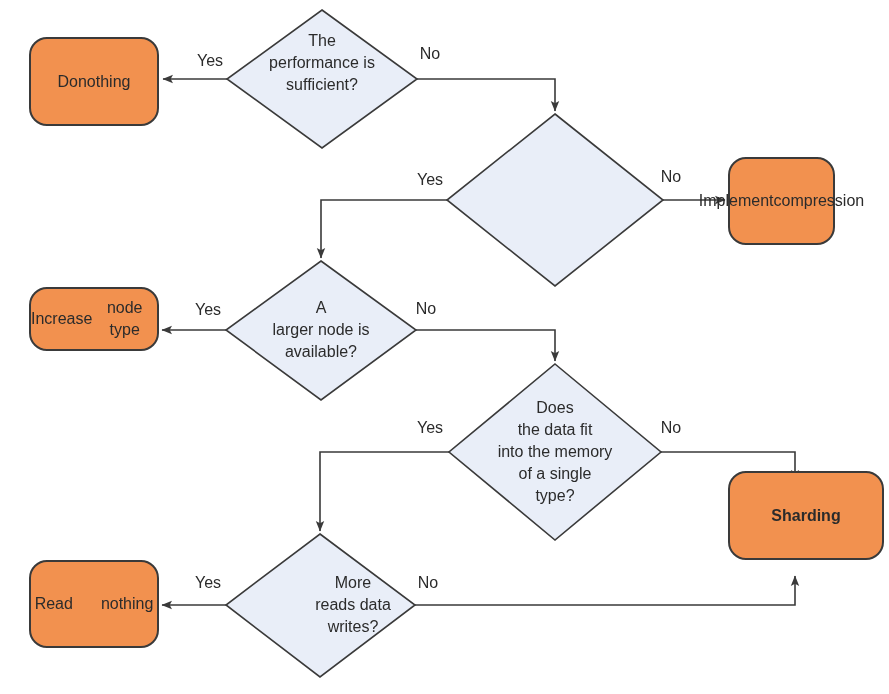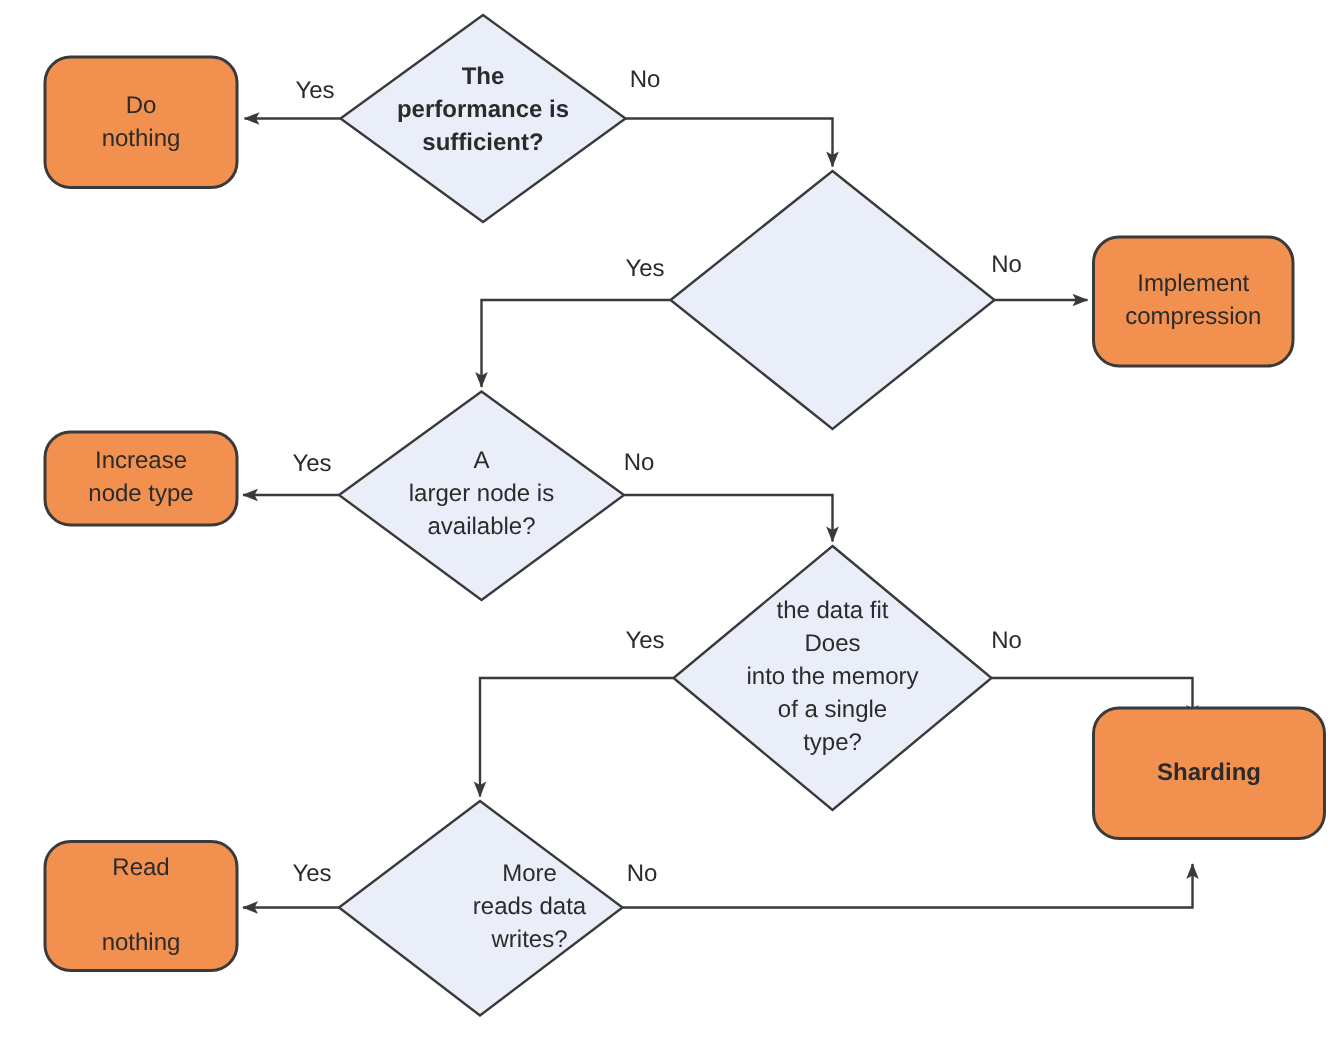--- a/index.html
+++ b/index.html
@@ -36,21 +36,21 @@
     stroke: var(--stroke);
     stroke-width: 1.6;
   }
   .arrowhead { fill: var(--stroke); }
   .action {
     position: absolute;
     background: var(--action-fill);
     border: 2px solid var(--stroke);
     border-radius: 18px;
     display: flex;
-    flex-direction: column;
+    flex-direction: row;
     align-items: center;
     justify-content: center;
     text-align: center;
     font-size: 16px;
     line-height: 22px;
   }
   .dtext {
     position: absolute;
     transform: translate(-50%, -50%);
     text-align: center;
@@ -91,48 +91,48 @@
       <path class="edge" d="M415,605 L795,605 L795,576" marker-end="url(#arrow)"></path>
     </g>
 
     <polygon class="decision-shape" points="322,10 417,79 322,148 227,79"></polygon>
     <polygon class="decision-shape" points="555,114 663,200 555,286 447,200"></polygon>
     <polygon class="decision-shape" points="321,261 416,330 321,400 226,330"></polygon>
     <polygon class="decision-shape" points="555,364 661,452 555,540 449,452"></polygon>
     <polygon class="decision-shape" points="320,534 415,605 320,677 226,605"></polygon>
   </svg>
 
-  <div class="dtext" style="left:322px; top:74px;font-weight:bold;">
+  <div class="dtext" style="left:322px; top:63px;">
     <span>The</span>
     <span>performance is</span>
     <span>sufficient?</span>
   </div>
   <div class="dtext" style="left:321px; top:330px;">
     <span>A</span>
     <span>larger node is</span>
     <span>available?</span>
   </div>
   <div class="dtext" style="left:555px; top:452px;">
+    <span>Does</span>
     <span>the data fit</span>
-    <span>Does</span>
     <span>into the memory</span>
     <span>of a single</span>
     <span>type?</span>
   </div>
   <div class="dtext" style="left:320px; top:605px;margin-left:33px;">
     <span>More</span>
     <span>reads data</span>
     <span>writes?</span>
   </div>
 
   <div class="action" style="left:29px; top:37px; width:130px; height:89px;">
     <span>Do</span>
     <span>nothing</span>
   </div>
-  <div class="action" style="left:728px; top:157px; width:135px; height:88px;">
+  <div class="action" style="left:728px; top:157px; width:107px; height:88px;">
     <span>Implement</span>
     <span>compression</span>
   </div>
   <div class="action" style="left:29px; top:287px; width:130px; height:64px;">
     <span>Increase</span>
     <span>node type</span>
   </div>
   <div class="action" style="left:728px; top:471px; width:156px; height:89px;font-weight:bold;">
     <span>Sharding</span>
   </div>

